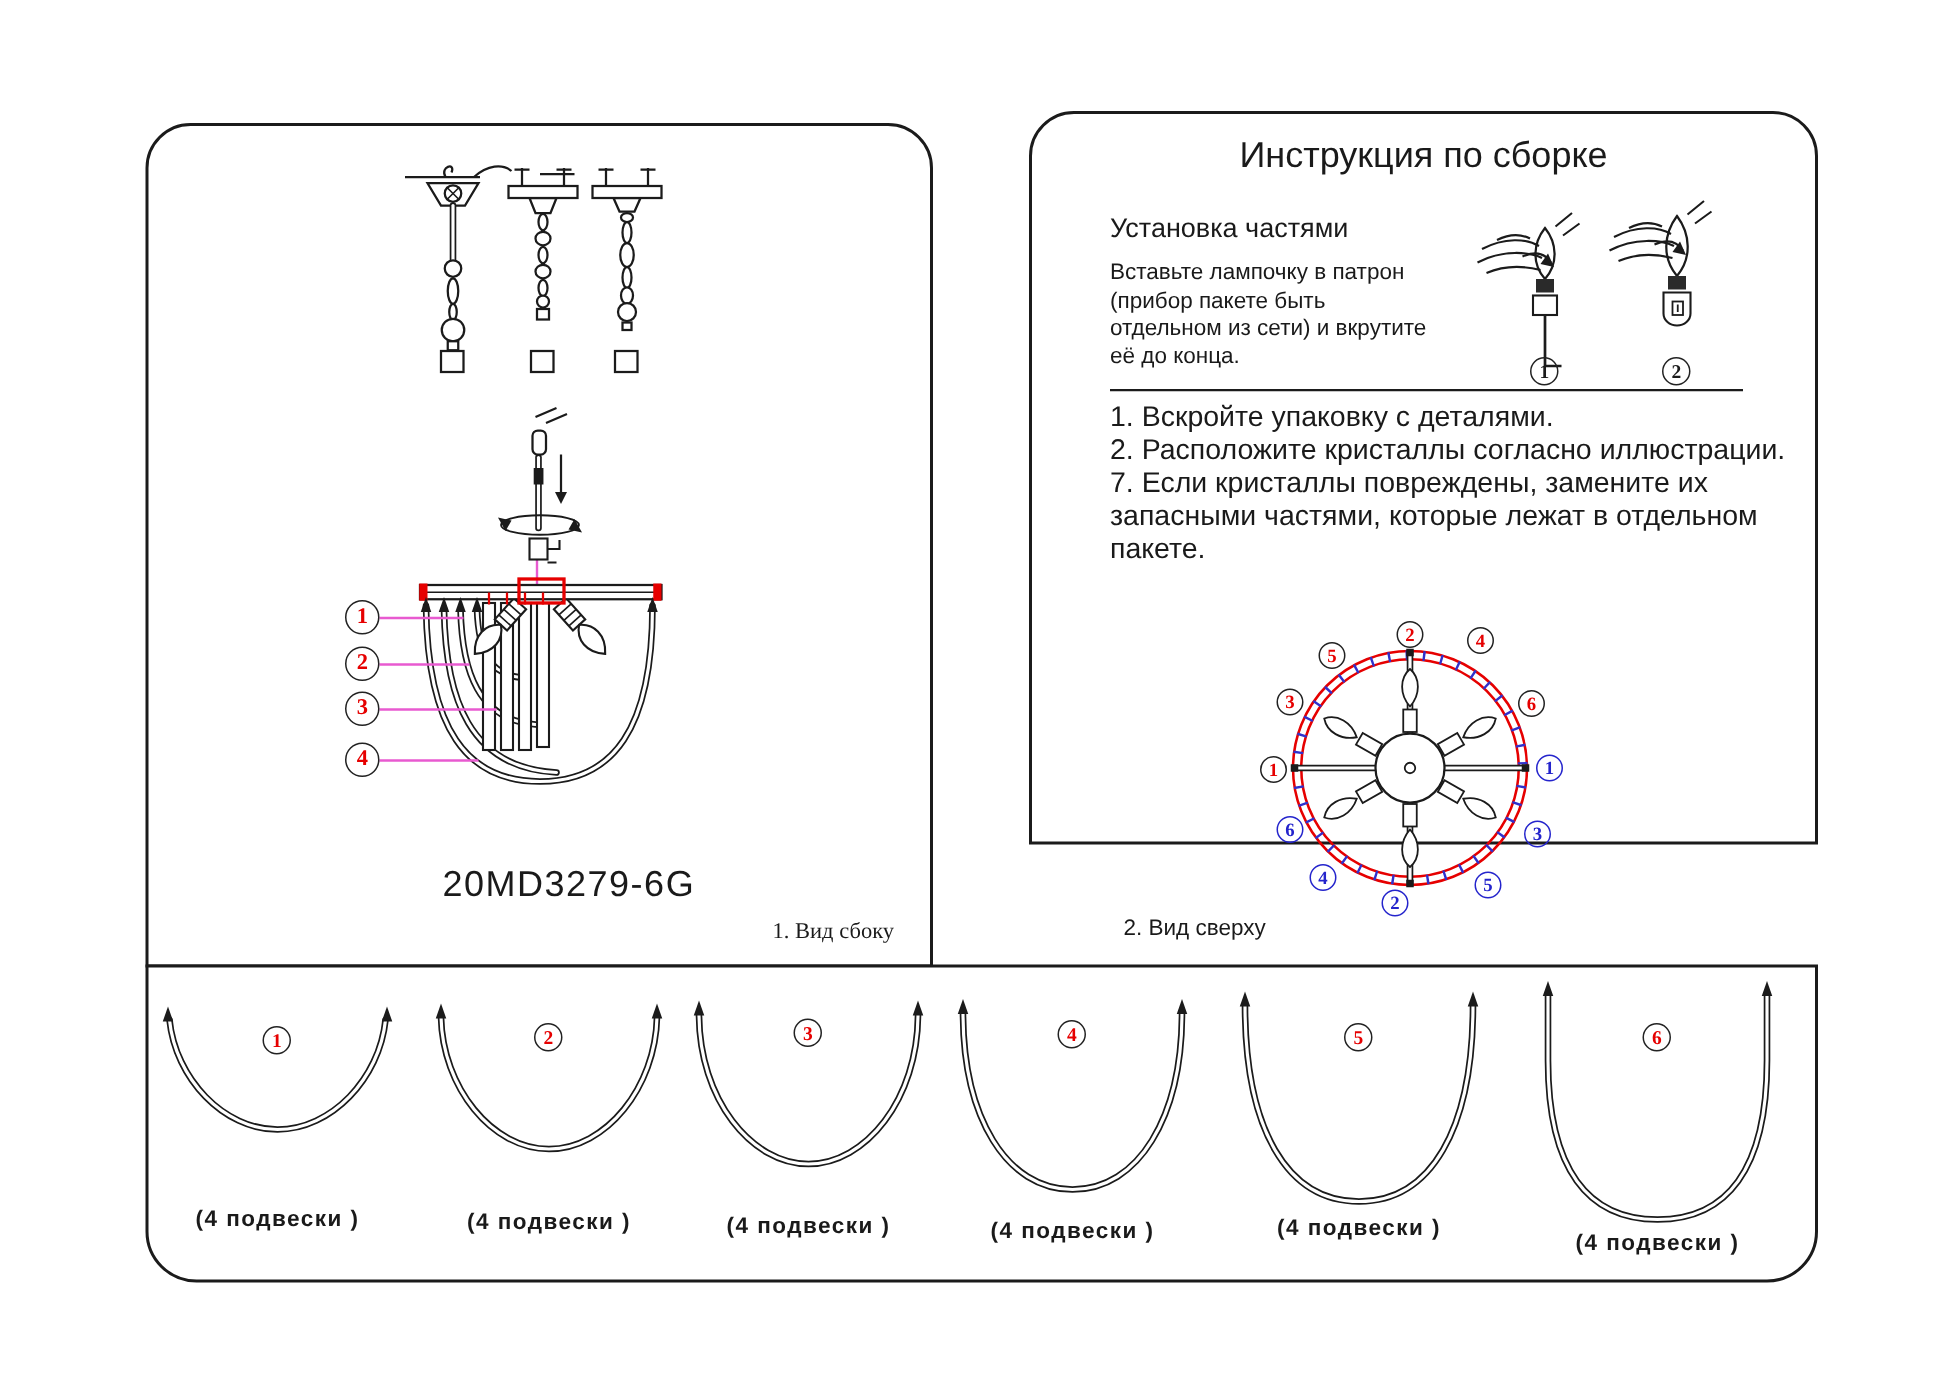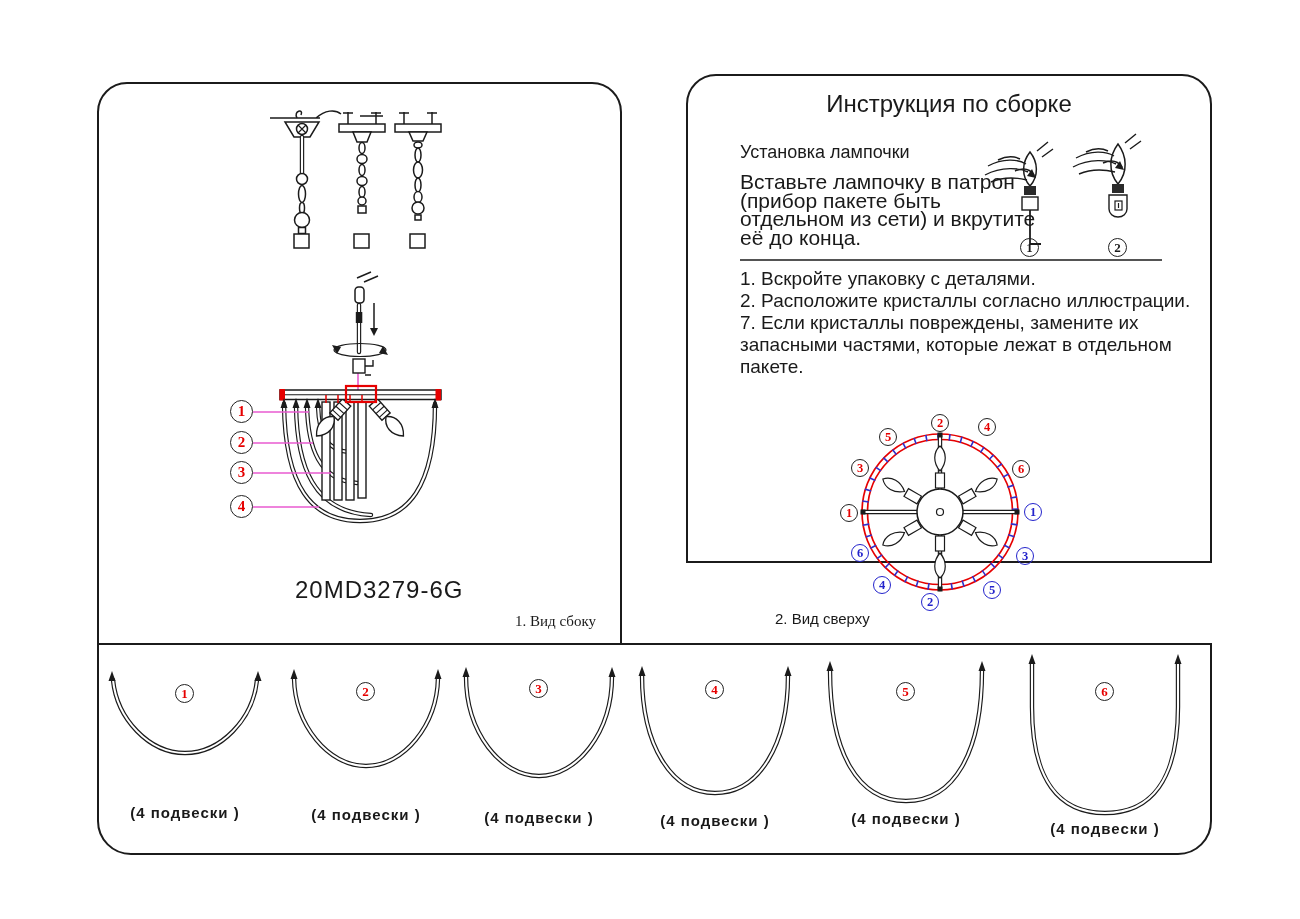--- a/index.html
+++ b/index.html
@@ -26,21 +26,21 @@
         font-family:"Liberation Serif",serif;font-weight:bold;line-height:1;background:transparent;}
   .cnum.lg{width:23px;height:23px;border:1.7px solid #222;font-size:15px;}
   .cnum.md{width:19px;height:19px;border:1.5px solid #222;font-size:13px;}
   .cnum.sm{width:18px;height:18px;border:1.4px solid #222;font-size:12.5px;}
   .cnum.red{color:#e60000;}
   .cnum.blue{color:#2424cc;border-color:#2424cc;}
   .cnum.black{color:#1b1b1b;}
   
   .title{position:absolute;left:0;right:0;top:14px;text-align:center;font-size:24px;}
   .heading{position:absolute;left:52px;top:66px;font-size:18px;}
-  .para{position:absolute;left:52px;top:97px;font-size:21px;line-height:18.5px;}
+  .para{position:absolute;left:52px;top:97px;font-size:15px;line-height:18.5px;}
   .steps{position:absolute;left:52px;top:192px;width:458px;font-size:19px;line-height:22px;}
   .caption{position:absolute;font-size:15px;}
   .model{position:absolute;left:196px;top:492px;font-size:24px;letter-spacing:1px;}
   .pcaption{position:absolute;width:164px;text-align:center;font-size:15px;font-weight:bold;letter-spacing:1px;}
 </style>
 </head>
 <body>
 
 <div class="page">
 
@@ -225,21 +225,21 @@
             </g>
           <g transform="translate(252,436) rotate(300)">
               <rect class="ln t12 wf" x="-4.5" y="-39" width="9" height="15"></rect>
               <path class="ln t12 wf" d="M0,-41 C-7,-49 -7,-60 0,-66 C7,-60 7,-49 0,-41 Z"></path>
             </g>
         </g>
       </g>
     </svg>
 
     <div class="title">Инструкция по сборке</div>
-    <div class="heading">Установка лампочки</div>
+    <div class="heading">Установка частями</div>
     <div class="para">
       <div>Вставьте лампочку в патрон</div>
       <div>(прибор пакете быть</div>
       <div>отдельном из сети) и вкрутите</div>
       <div>её до конца.</div>
     </div>
     <span class="cnum md black abs" style="left:332px;top:162px;">1</span>
     <span class="cnum md black abs" style="left:420px;top:162px;">2</span>
 
     <div class="steps">
@@ -255,21 +255,21 @@
     <span class="cnum sm red abs" style="left:290px;top:342px;">4</span>
     <span class="cnum sm red abs" style="left:324px;top:384px;">6</span>
 
     <span class="cnum sm blue abs" style="left:336px;top:427px;">1</span>
     <span class="cnum sm blue abs" style="left:328px;top:471px;">3</span>
     <span class="cnum sm blue abs" style="left:295px;top:505px;">5</span>
     <span class="cnum sm blue abs" style="left:233px;top:517px;">2</span>
     <span class="cnum sm blue abs" style="left:185px;top:500px;">4</span>
     <span class="cnum sm blue abs" style="left:163px;top:468px;">6</span>
 
-    <div class="caption" style="left:87px;top:534px;">2. Вид сверху</div>
+    <div class="caption" style="left:61px;top:534px;">2. Вид сверху</div>
   </section>
 
   <section class="panel bottom">
     <svg width="1111" height="208" viewBox="0 0 1111 208">
 
       <path class="k4" d="M14,35 C18,74 50,108 86,108 C122,108 154,74 158,35"></path>
       <path class="w2" d="M14,35 C18,74 50,108 86,108 C122,108 154,74 158,35"></path>
       <polygon class="ah" points="13,26 9.5,36 16.5,36"></polygon>
         <polygon class="ah" points="159,26 155.5,36 162.5,36"></polygon>
 

